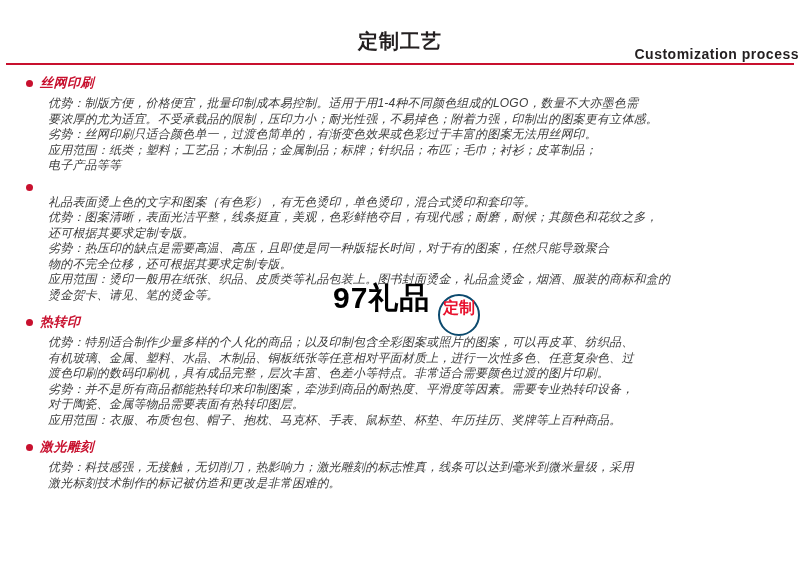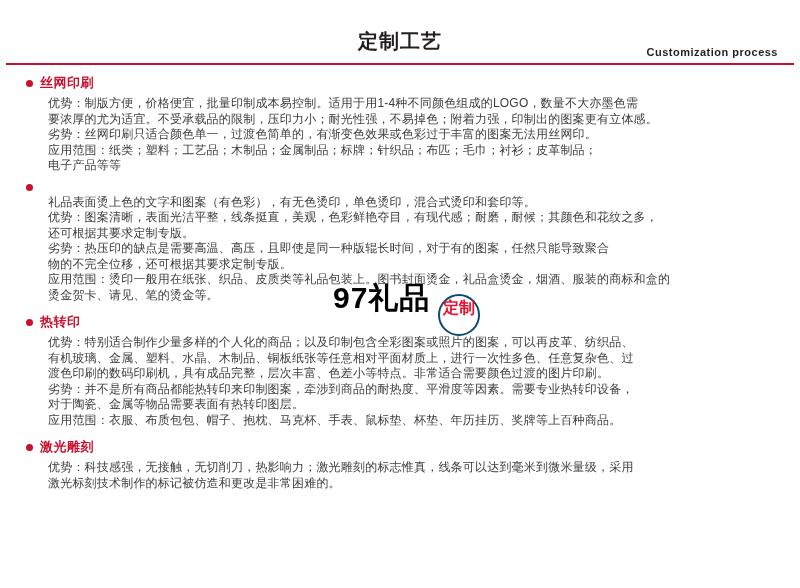--- a/index.html
+++ b/index.html
@@ -30,39 +30,40 @@
     width: 800px;
     text-align: center;
     font-size: 20px;
     font-weight: bold;
     color: #231f20;
     letter-spacing: 1px;
   }
   .header-sub {
     position: absolute;
     top: 46px;
-    right: 22px;
-    font-size: 11px;
+    right: 1px;
+    font-size: 14px;
     font-weight: bold;
     color: #231f20;
     letter-spacing: 0.5px;
     text-align: right;
   }
   .rule {
     position: absolute;
     left: 6px;
     right: 6px;
     top: 63px;
     height: 2px;
     background: #c8102e;
   }
   
   .content {
     position: relative;
     padding: 10px 24px 0 8px;
+    font-style: italic;
   }
   .section {
     position: relative;
     margin-bottom: 10px;
   }
   .sec-head {
     display: flex;
     align-items: center;
     gap: 7px;
     margin-bottom: 4px;

